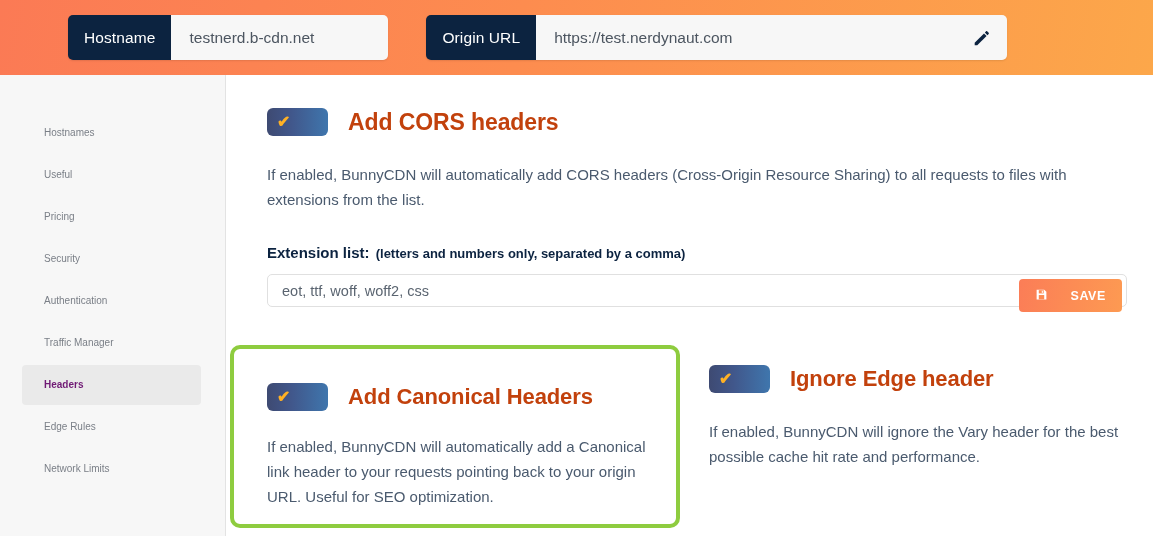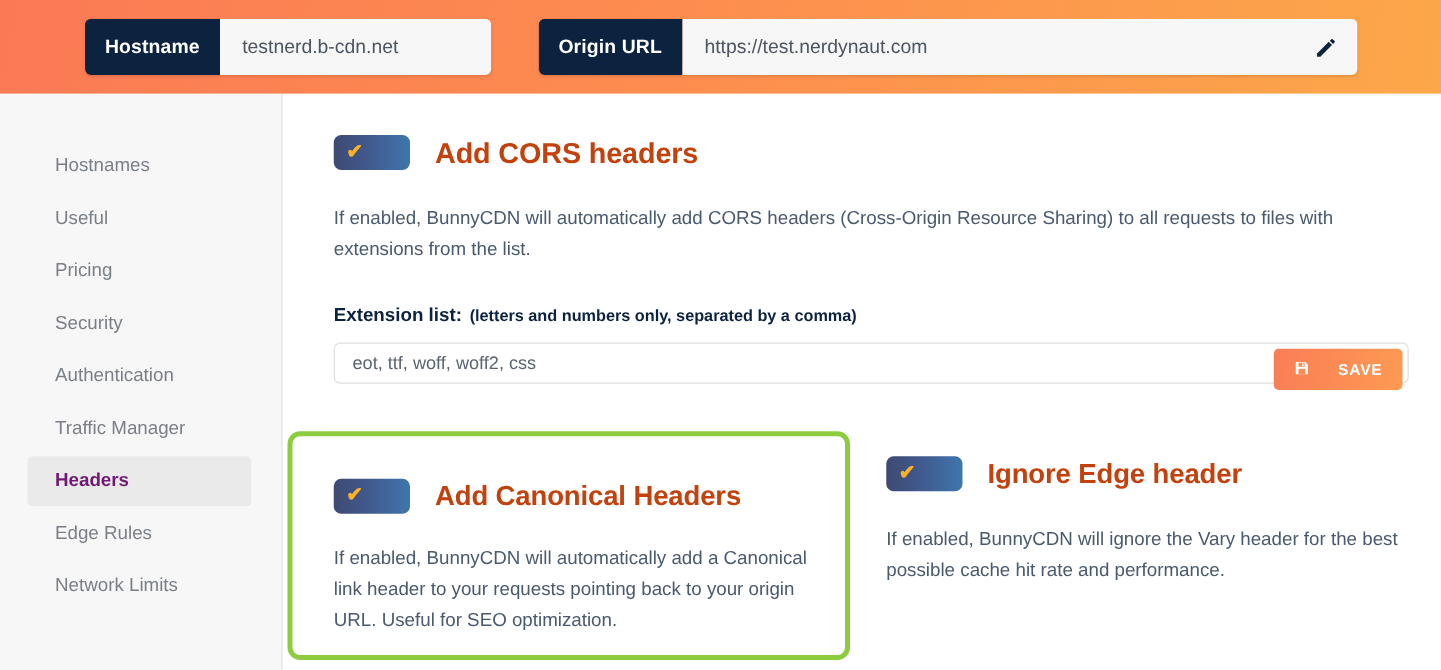--- a/index.html
+++ b/index.html
@@ -33,41 +33,41 @@
     align-items: stretch;
     height: 45px;
     border-radius: 5px;
     overflow: hidden;
     box-shadow: 0 1px 2px rgba(0,0,0,0.10);
   }
   .field-label {
     background: #0c2340;
     color: #ffffff;
     font-size: 15.5px;
-    font-weight: bold;
+    font-weight: normal;
     display: flex;
     align-items: center;
     padding: 0 16px;
     white-space: nowrap;
     letter-spacing: 0.1px;
   }
   .field-value {
     background: #f7f7f7;
     color: #4c5560;
     font-size: 15.5px;
     display: flex;
     align-items: center;
     padding: 0 18px;
     white-space: nowrap;
     box-sizing: border-box;
   }
   .hostname-group .field-value { width: 217px; }
   .origin-group { margin-left: 38px; }
   .origin-group .field-value {
-    width: 540px;
+    width: 471px;
     justify-content: space-between;
     padding-right: 14px;
   }
   .pencil-icon {
     display: inline-flex;
     align-items: center;
     flex: 0 0 auto;
     margin-left: 10px;
   }
 
@@ -77,21 +77,21 @@
     left: 0; top: 75px;
     width: 226px;
     height: 461px;
     background: #f7f7f7;
     border-right: 1px solid #e3e3e3;
     box-sizing: border-box;
     padding-top: 38px;
   }
   .nav-item {
     display: block;
-    font-size: 15px;
+    font-size: 10px;
     color: #7a7f87;
     padding: 9px 0 9px 22px;
     margin: 0 24px 2px 22px;
     border-radius: 4px;
     line-height: 22px;
     white-space: nowrap;
     box-sizing: border-box;
     cursor: pointer;
   }
   .nav-item.active {

